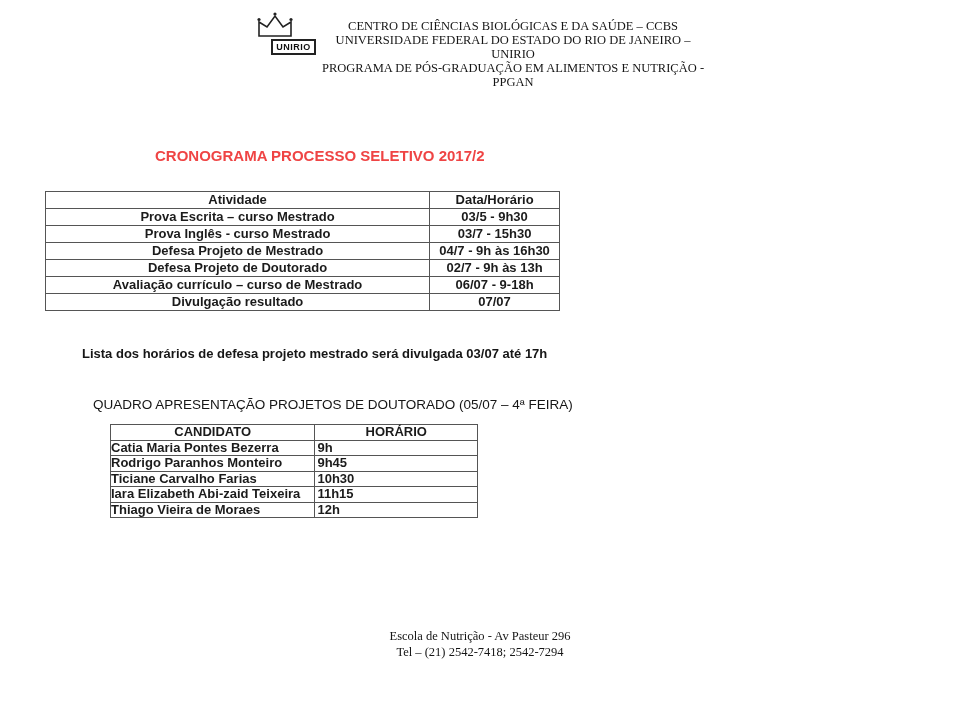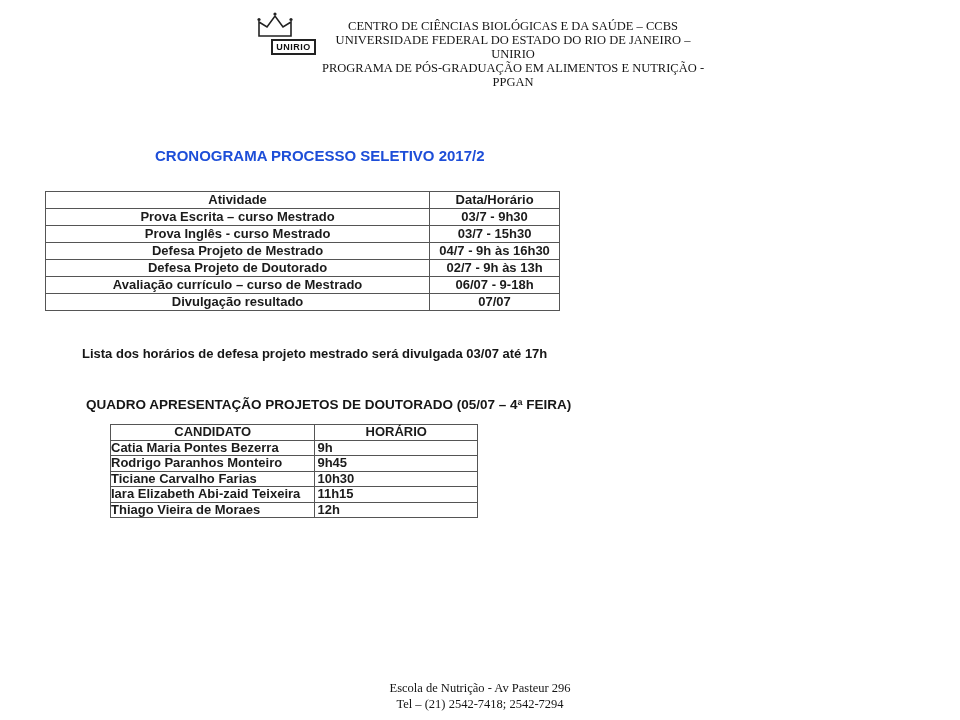--- a/index.html
+++ b/index.html
@@ -26,21 +26,21 @@
   .header-text {
     margin-top: 7px;
     font-family: "Liberation Serif", serif;
     font-size: 12.5px; line-height: 14px;
     text-align: center; color: #151515; width: 400px;
   }
 
   
   .doc-title {
     position: absolute; left: 155px; top: 147px;
-    font-size: 15px; font-weight: bold; color: #1d4ed8;
+    font-size: 15px; font-weight: bold; color: #ef4444;
   }
 
   
   table { border-collapse: collapse; background: #fff; }
   .schedule {
     position: absolute; left: 45px; top: 191px; width: 515px;
     font-size: 13px; font-weight: bold; border-radius: 16px;
   }
   .schedule th, .schedule td {
     border: 1px solid #555; text-align: center; padding: 1px 2px; line-height: 14px;
@@ -50,39 +50,39 @@
   .schedule th:last-child,  .schedule td:last-child  { width: 130px; }
 
   
   .note {
     position: absolute; left: 82px; top: 346px;
     font-size: 13px; font-weight: bold; color: #161616;
   }
 
   
   .subtitle {
-    position: absolute; left: 86px; top: 397px;
-    font-size: 13.5px; font-weight: bold; color: #161616;
+    position: absolute; left: 93px; top: 397px;
+    font-size: 13.5px; font-weight: normal; color: #161616;
   }
 
   
   .candidates {
     position: absolute; left: 110px; top: 424px; width: 368px;
     font-size: 13px; font-weight: bold;
   }
   .candidates th, .candidates td {
     border: 1px solid #555; padding: 0 2px; line-height: 14.5px;
   }
   .candidates th { text-align: center; }
   .candidates td:first-child { width: 205px; text-align: left; padding-left: 0; }
   .candidates td:last-child  { width: 163px; text-align: left; }
 
   
   .footer {
-    position: absolute; left: 0; top: 680px; width: 960px;
+    position: absolute; left: 0; top: 628px; width: 960px;
     text-align: center;
     font-family: "Liberation Serif", serif;
     font-size: 12.5px; line-height: 16px; color: #151515;
   }
 </style>
 </head>
 <body>
 
 <div class="page">
 
@@ -108,21 +108,21 @@
   <table class="schedule">
     <thead>
       <tr>
         <th>Atividade</th>
         <th>Data/Horário</th>
       </tr>
     </thead>
     <tbody>
       <tr>
         <td>Prova Escrita – curso Mestrado</td>
-        <td>03/7 - 9h30</td>
+        <td>03/5 - 9h30</td>
       </tr>
       <tr>
         <td>Prova Inglês - curso Mestrado</td>
         <td>03/7 - 15h30</td>
       </tr>
       <tr>
         <td>Defesa Projeto de Mestrado</td>
         <td>04/7 - 9h às 16h30</td>
       </tr>
       <tr>

